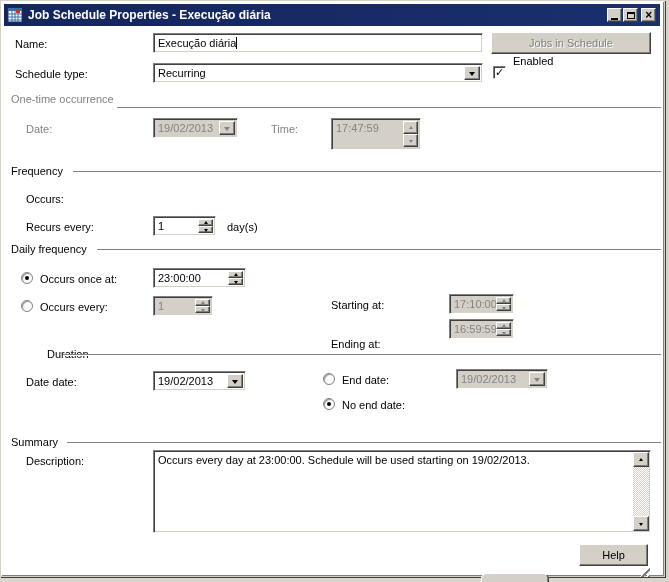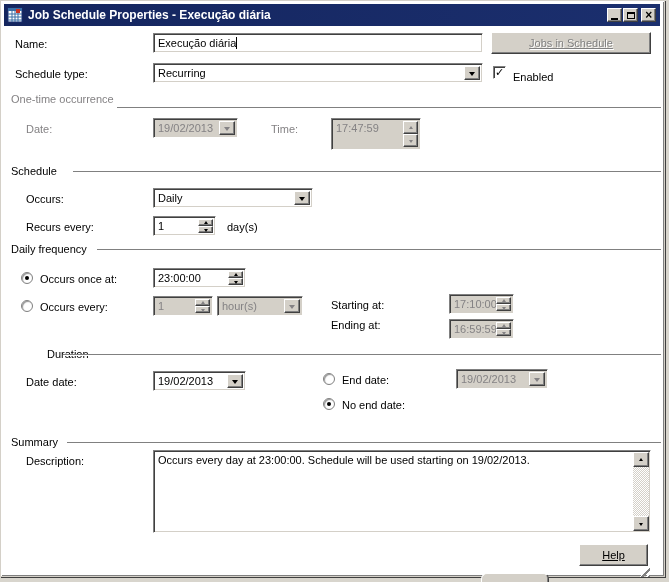--- a/index.html
+++ b/index.html
@@ -20,21 +20,21 @@
   .glyph-x{font-size:12px;font-weight:bold;line-height:10px;margin-top:-1px;}
   .lbl{position:absolute;white-space:nowrap;line-height:12px;}
   .dis-lbl{color:#848284;}
   .grpline{position:absolute;height:1px;background:#808080;box-shadow:0 1px 0 #ffffff;}
   .sunken{position:absolute;background:#fff;border:1px solid;border-color:#808080 #fff #fff #808080;
     box-shadow:inset 1px 1px 0 #404040,inset -1px -1px 0 #d4d0c8;}
   .fieldtext{position:absolute;left:4px;top:2px;line-height:14px;white-space:nowrap;}
   .caret{display:inline-block;width:1px;height:12px;background:#000;vertical-align:-2px;}
   .raised{background:#d4d0c8;border:1px solid;border-color:#fff #404040 #404040 #fff;
     box-shadow:inset -1px -1px 0 #808080;}
-  .btn{position:absolute;display:flex;align-items:center;justify-content:center;text-align:left;text-decoration:underline;}
+  .btn{position:absolute;display:flex;align-items:center;justify-content:center;text-align:left;}
   .btn.default{box-shadow:inset -1px -1px 0 #808080,0 0 0 1px #000;}
   .btn.disbtn{color:#808080;text-shadow:1px 1px 0 #fff;}
   .combo-btn{position:absolute;right:2px;top:2px;bottom:2px;width:16px;display:flex;align-items:center;justify-content:center;}
   .spin-btns{position:absolute;right:2px;top:2px;bottom:2px;width:15px;display:flex;flex-direction:column;}
   .spin-btn{flex:1;display:flex;align-items:center;justify-content:center;}
   .arr-down{width:0;height:0;border:3px solid transparent;border-top:4px solid #000;border-bottom:none;margin-top:1px;}
   .arr-up{width:0;height:0;border:3px solid transparent;border-bottom:4px solid #000;border-top:none;margin-bottom:1px;}
   .sm.arr-down{border-width:2px;border-top-width:3px;}
   .sm.arr-up{border-width:2px;border-bottom-width:3px;}
   .dis{background:#d4d0c8;}
@@ -103,21 +103,21 @@
   <span class="lbl" style="left:14px;top:67px;">Schedule type:</span>
   <div class="sunken" style="left:152px;top:62px;width:330px;height:20px;">
     <span class="fieldtext">Recurring</span>
     <span class="combo-btn raised">
         <i class="arr-down"></i>
       </span>
   </div>
   <span class="checkbox" style="left:492px;top:65px;">
     <span class="checkmark">✓</span>
   </span>
-  <span class="lbl" style="left:512px;top:70px;">Enabled</span>
+  <span class="lbl" style="left:512px;top:54px;">Enabled</span>
 
   <span class="lbl dis-lbl" style="left:10px;top:92px;">One-time occurrence</span>
   <div class="grpline" style="left:116px;top:106px;width:544px;"></div>
   <span class="lbl dis-lbl" style="left:25px;top:122px;">Date:</span>
   <div class="sunken dis" style="left:152px;top:117px;width:85px;height:20px;">
     <span class="fieldtext">19/02/2013</span>
     <span class="combo-btn raised">
         <i class="arr-down"></i>
       </span>
   </div>
@@ -127,29 +127,23 @@
     <span class="spin-btns">
       <span class="spin-btn raised">
           <i class="arr-up sm"></i>
         </span>
       <span class="spin-btn raised">
           <i class="arr-down sm"></i>
         </span>
     </span>
   </div>
 
-  <span class="lbl" style="left:10px;top:164px;">Schedule</span>
+  <span class="lbl" style="left:10px;top:164px;">Frequency</span>
   <div class="grpline" style="left:72px;top:170px;width:588px;"></div>
   <span class="lbl" style="left:25px;top:192px;">Occurs:</span>
-  <div class="sunken" style="left:152px;top:187px;width:160px;height:20px;">
-    <span class="fieldtext">Daily</span>
-    <span class="combo-btn raised">
-        <i class="arr-down"></i>
-      </span>
-  </div>
   <span class="lbl" style="left:25px;top:220px;">Recurs every:</span>
   <div class="sunken" style="left:152px;top:215px;width:63px;height:20px;">
     <span class="fieldtext">1</span>
     <span class="spin-btns">
       <span class="spin-btn raised">
           <i class="arr-up sm"></i>
         </span>
       <span class="spin-btn raised">
           <i class="arr-down sm"></i>
         </span>
@@ -180,39 +174,33 @@
     <span class="fieldtext">1</span>
     <span class="spin-btns">
       <span class="spin-btn raised">
           <i class="arr-up sm"></i>
         </span>
       <span class="spin-btn raised">
           <i class="arr-down sm"></i>
         </span>
     </span>
   </div>
-  <div class="sunken dis" style="left:216px;top:295px;width:86px;height:20px;">
-    <span class="fieldtext">hour(s)</span>
-    <span class="combo-btn raised">
-        <i class="arr-down"></i>
-      </span>
-  </div>
   <span class="lbl" style="left:330px;top:298px;">Starting at:</span>
   <div class="sunken dis" style="left:448px;top:293px;width:65px;height:20px;">
     <span class="fieldtext">17:10:00</span>
     <span class="spin-btns">
       <span class="spin-btn raised">
           <i class="arr-up sm"></i>
         </span>
       <span class="spin-btn raised">
           <i class="arr-down sm"></i>
         </span>
     </span>
   </div>
-  <span class="lbl" style="left:330px;top:318px;">Ending at:</span>
+  <span class="lbl" style="left:330px;top:337px;">Ending at:</span>
   <div class="sunken dis" style="left:448px;top:318px;width:65px;height:20px;">
     <span class="fieldtext">16:59:59</span>
     <span class="spin-btns">
       <span class="spin-btn raised">
           <i class="arr-up sm"></i>
         </span>
       <span class="spin-btn raised">
           <i class="arr-down sm"></i>
         </span>
     </span>

